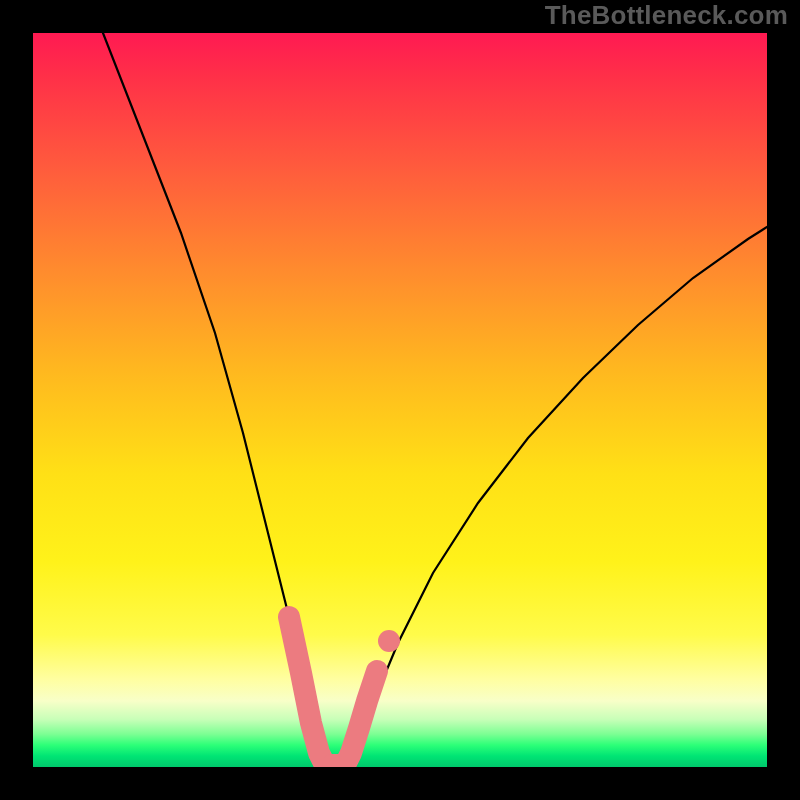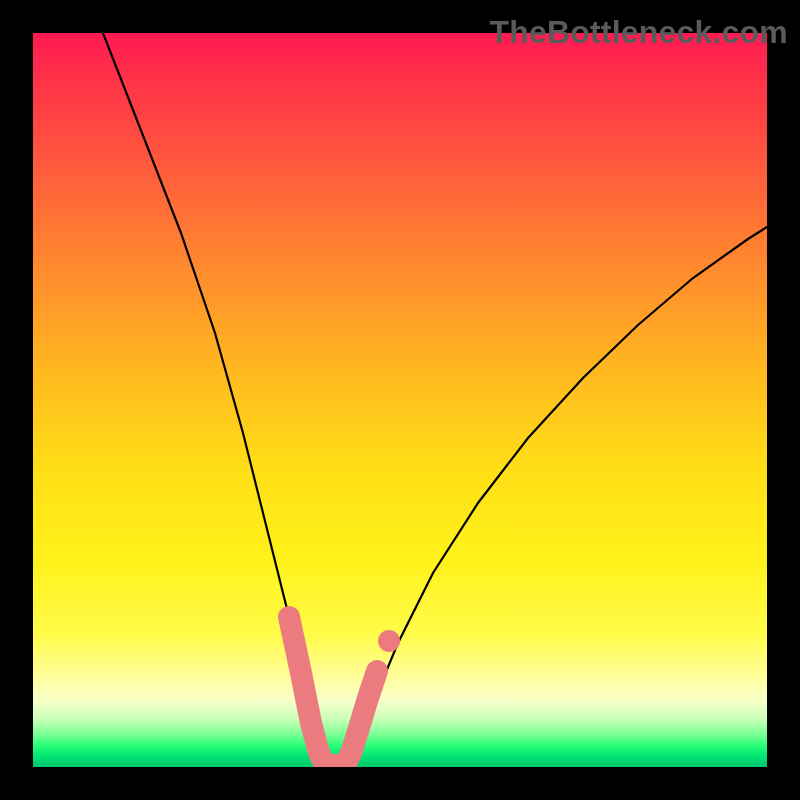--- a/index.html
+++ b/index.html
@@ -12,24 +12,24 @@
     overflow: hidden;
   }
   .outer {
     position: relative;
     width: 800px;
     height: 800px;
     background: #000;
   }
   .watermark {
     position: absolute;
-    top: 14px;
+    top: 0;
     right: 12px;
     color: #5a5a5a;
-    font-size: 32px;
+    font-size: 26px;
     font-weight: 600;
     letter-spacing: 0.2px;
     z-index: 10;
   }
   .plot {
     position: absolute;
     left: 33px;
     top: 33px;
     width: 734px;
     height: 734px;

